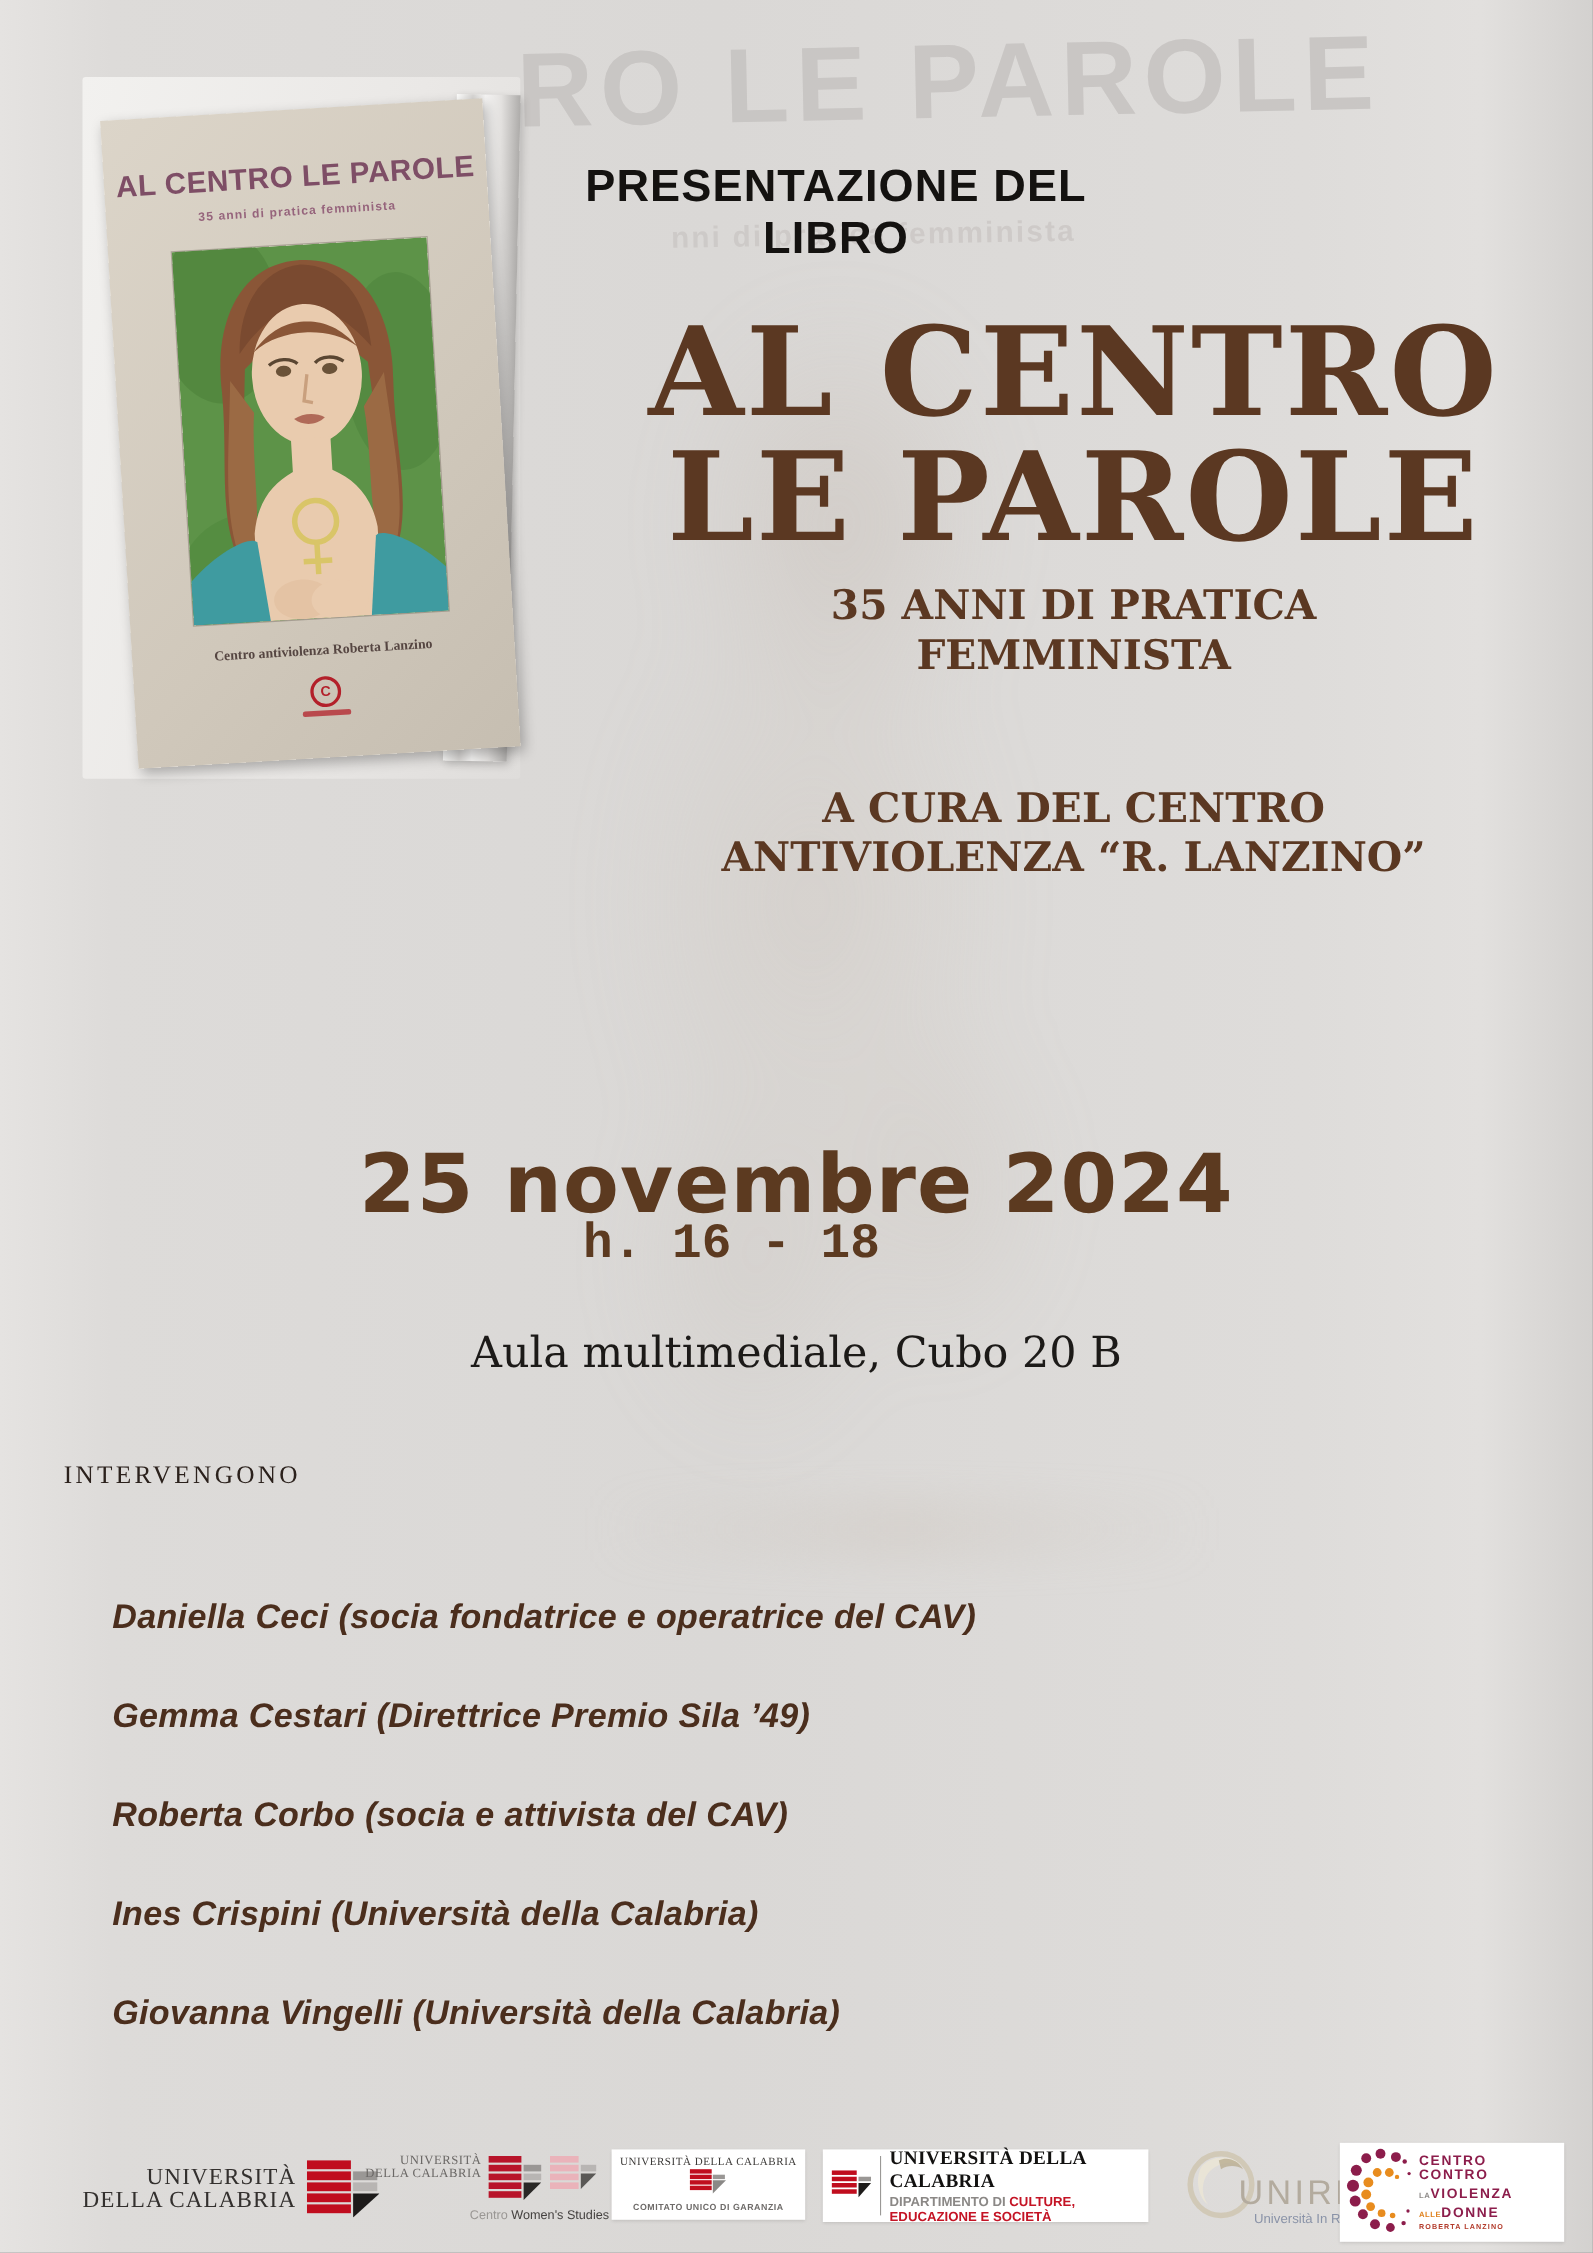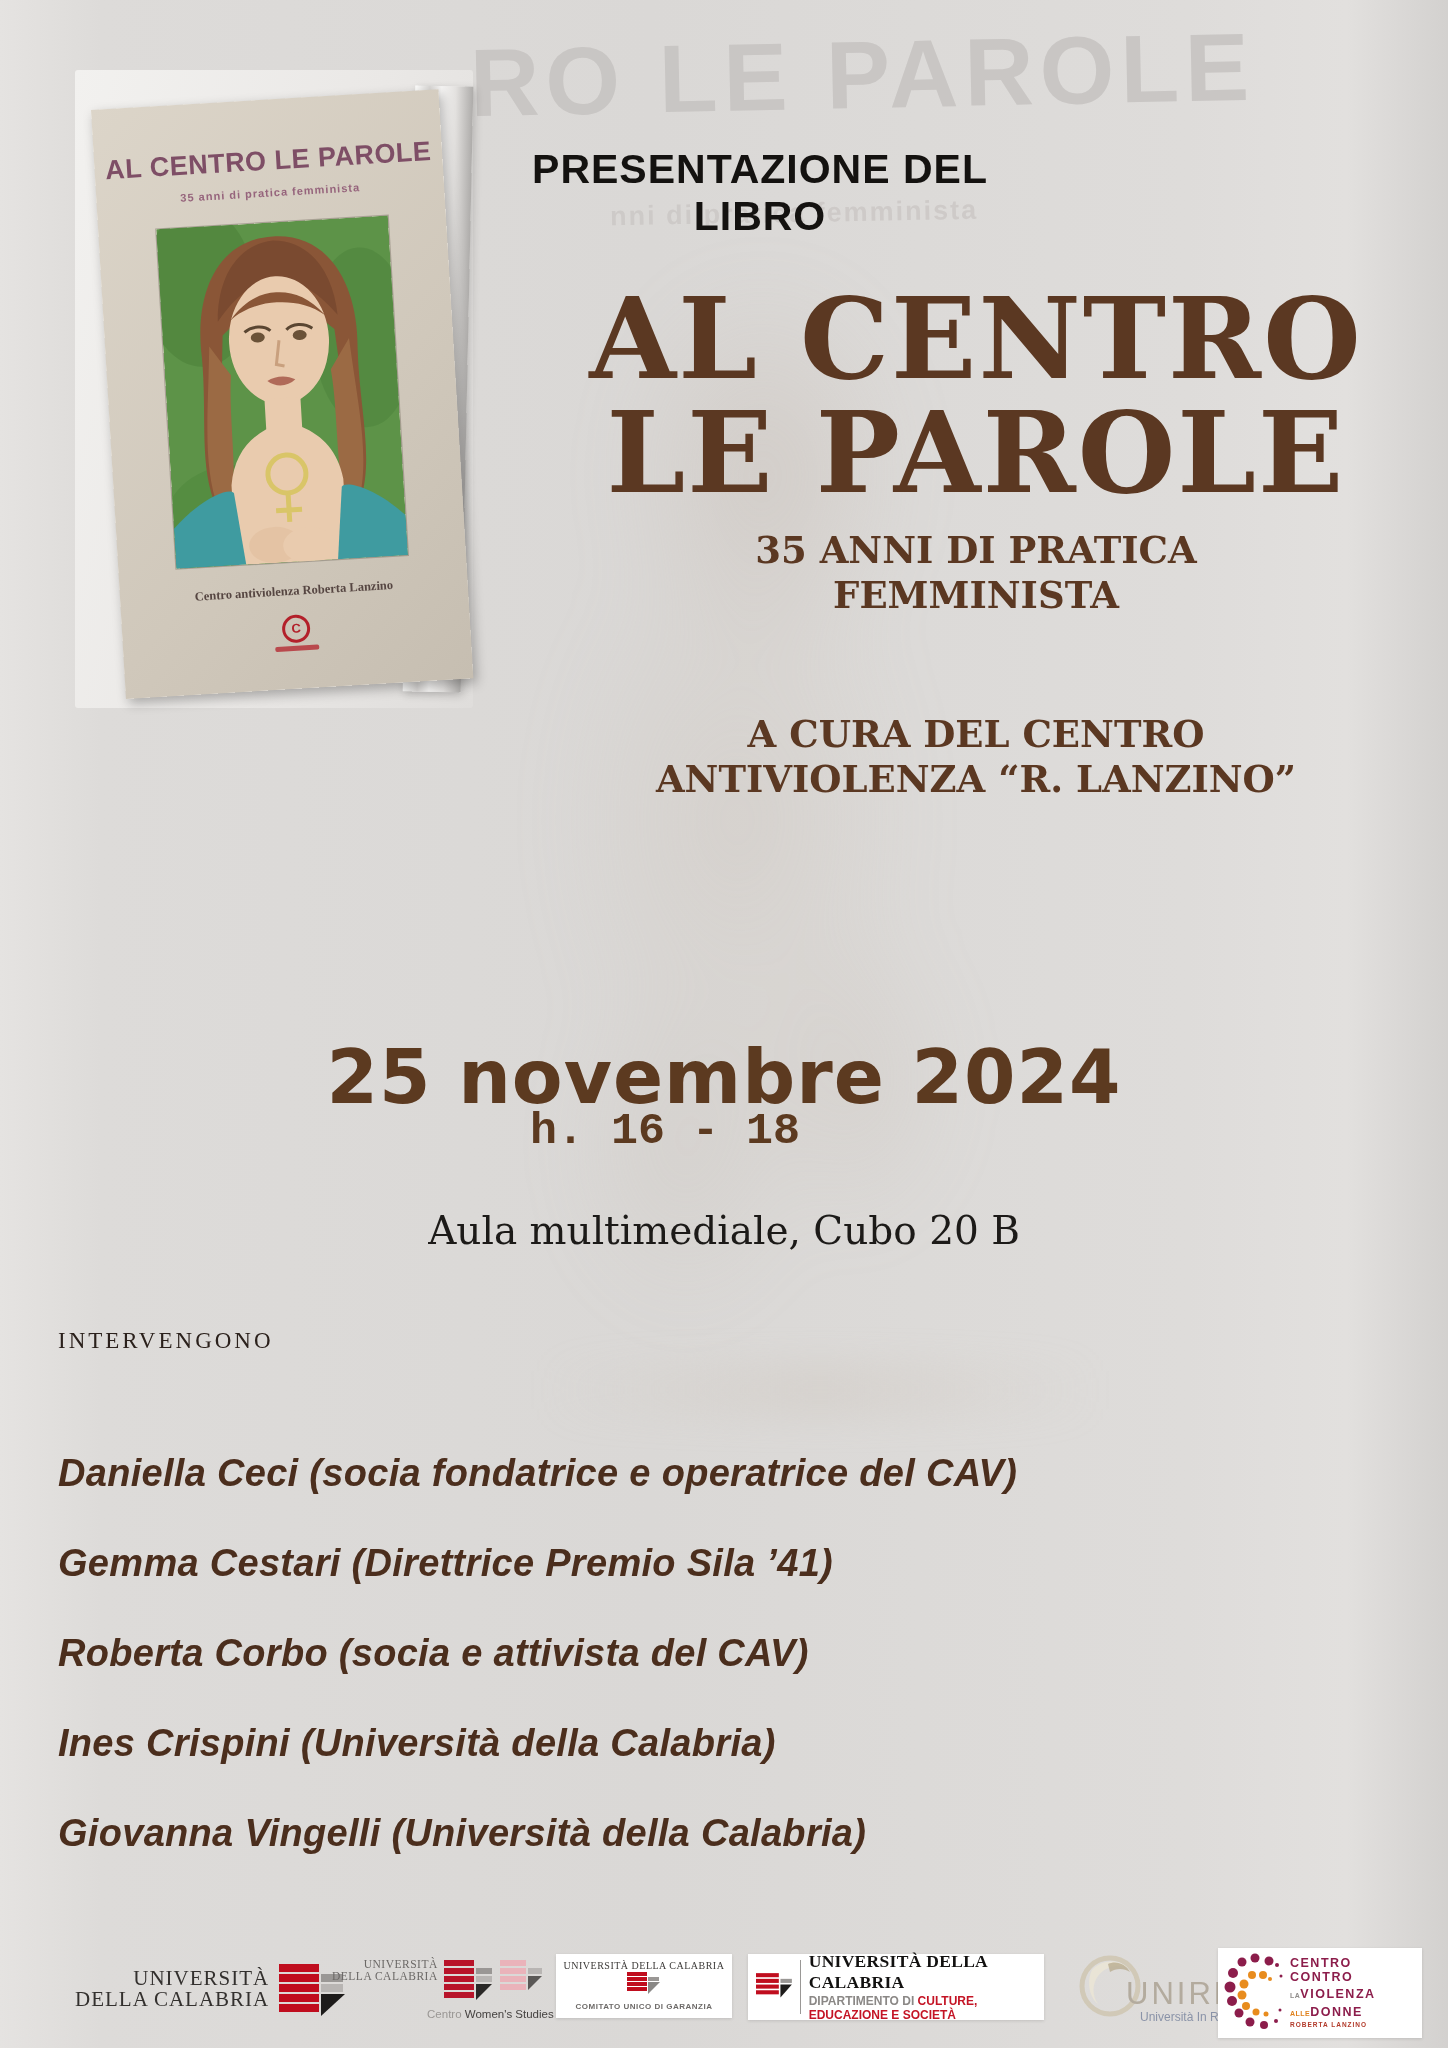--- a/index.html
+++ b/index.html
@@ -61,21 +61,21 @@
   .event-time{position:absolute;left:0;top:1106px;width:1330px;text-align:center;
     font-family:Liberation Mono, monospace;font-weight:bold;font-size:45px;color:#5c3a20;}
   .event-venue{position:absolute;left:0;top:1208px;width:1448px;text-align:center;
     font-family:"DejaVu Serif",serif;font-size:39px;color:#1c1a18;}
 
   
   .intervengono{position:absolute;left:58px;top:1328px;font-family:"Liberation Serif",serif;
     font-size:23px;letter-spacing:3px;color:#2b211c;}
   .speakers{position:absolute;left:58px;top:1452px;}
   .speaker{height:90px;font-family:"Liberation Sans",sans-serif;font-weight:bold;font-style:italic;
-    font-size:38px;letter-spacing:.3px;color:#4b2e1d;}
+    font-size:31px;letter-spacing:.3px;color:#4b2e1d;margin-left:44px;}
 
   
   .footer{position:absolute;left:0;top:1948px;width:1448px;height:100px;}
   .logo{position:absolute;}
   .lg-box{background:#ffffff;box-shadow:0 1px 3px rgba(0,0,0,.12);}
 
   .logo-unical{left:75px;top:14px;display:flex;align-items:center;gap:10px;}
   .uc-text{text-align:right;font-family:"Liberation Serif",serif;font-size:21px;line-height:1.0;
     letter-spacing:1px;color:#33302e;}
   .logo-ws{left:332px;top:10px;}
@@ -184,21 +184,21 @@
     <div>ANTIVIOLENZA “R. LANZINO”</div>
   </div>
 
   <div class="event-date">25 novembre 2024</div>
   <div class="event-time">h. 16 - 18</div>
   <div class="event-venue">Aula multimediale, Cubo 20 B</div>
 
   <div class="intervengono">INTERVENGONO</div>
   <div class="speakers">
     <div class="speaker">Daniella Ceci (socia fondatrice e operatrice del CAV)</div>
-    <div class="speaker">Gemma Cestari (Direttrice Premio Sila ’41)</div>
+    <div class="speaker">Gemma Cestari (Direttrice Premio Sila ’49)</div>
     <div class="speaker">Roberta Corbo (socia e attivista del CAV)</div>
     <div class="speaker">Ines Crispini (Università della Calabria)</div>
     <div class="speaker">Giovanna Vingelli (Università della Calabria)</div>
   </div>
 
   <div class="footer">
 
     <div class="logo logo-unical">
       <div class="uc-text">
         <div>UNIVERSITÀ</div>

